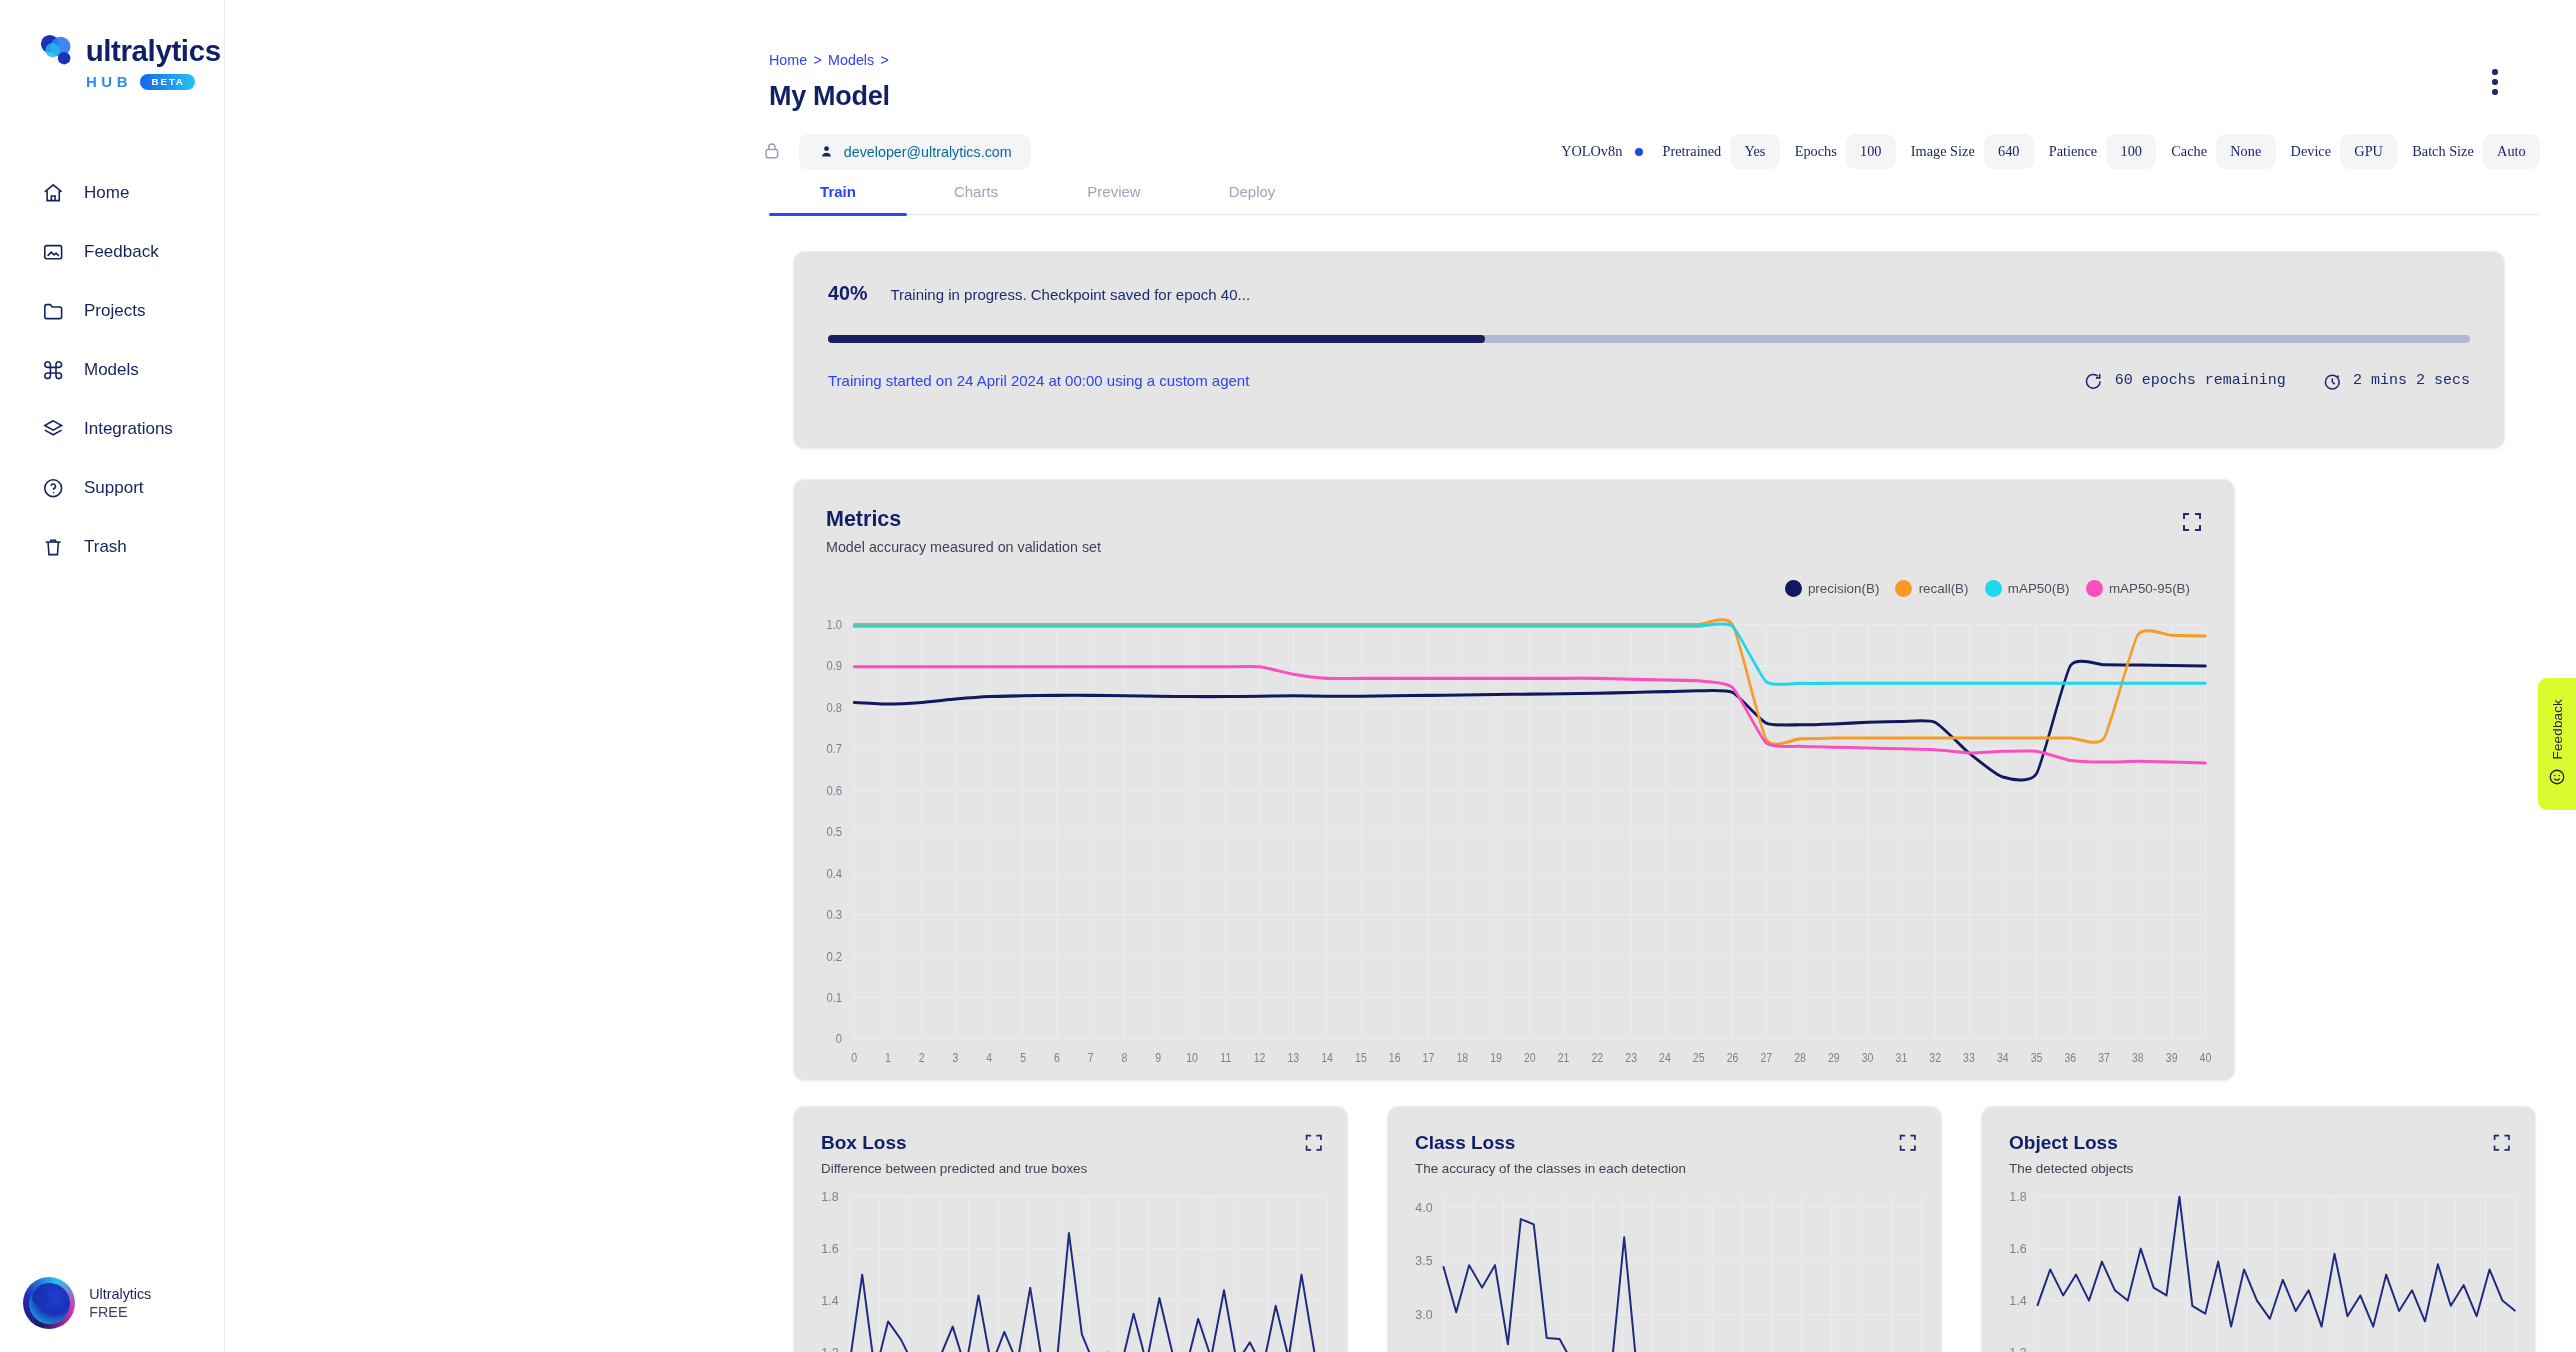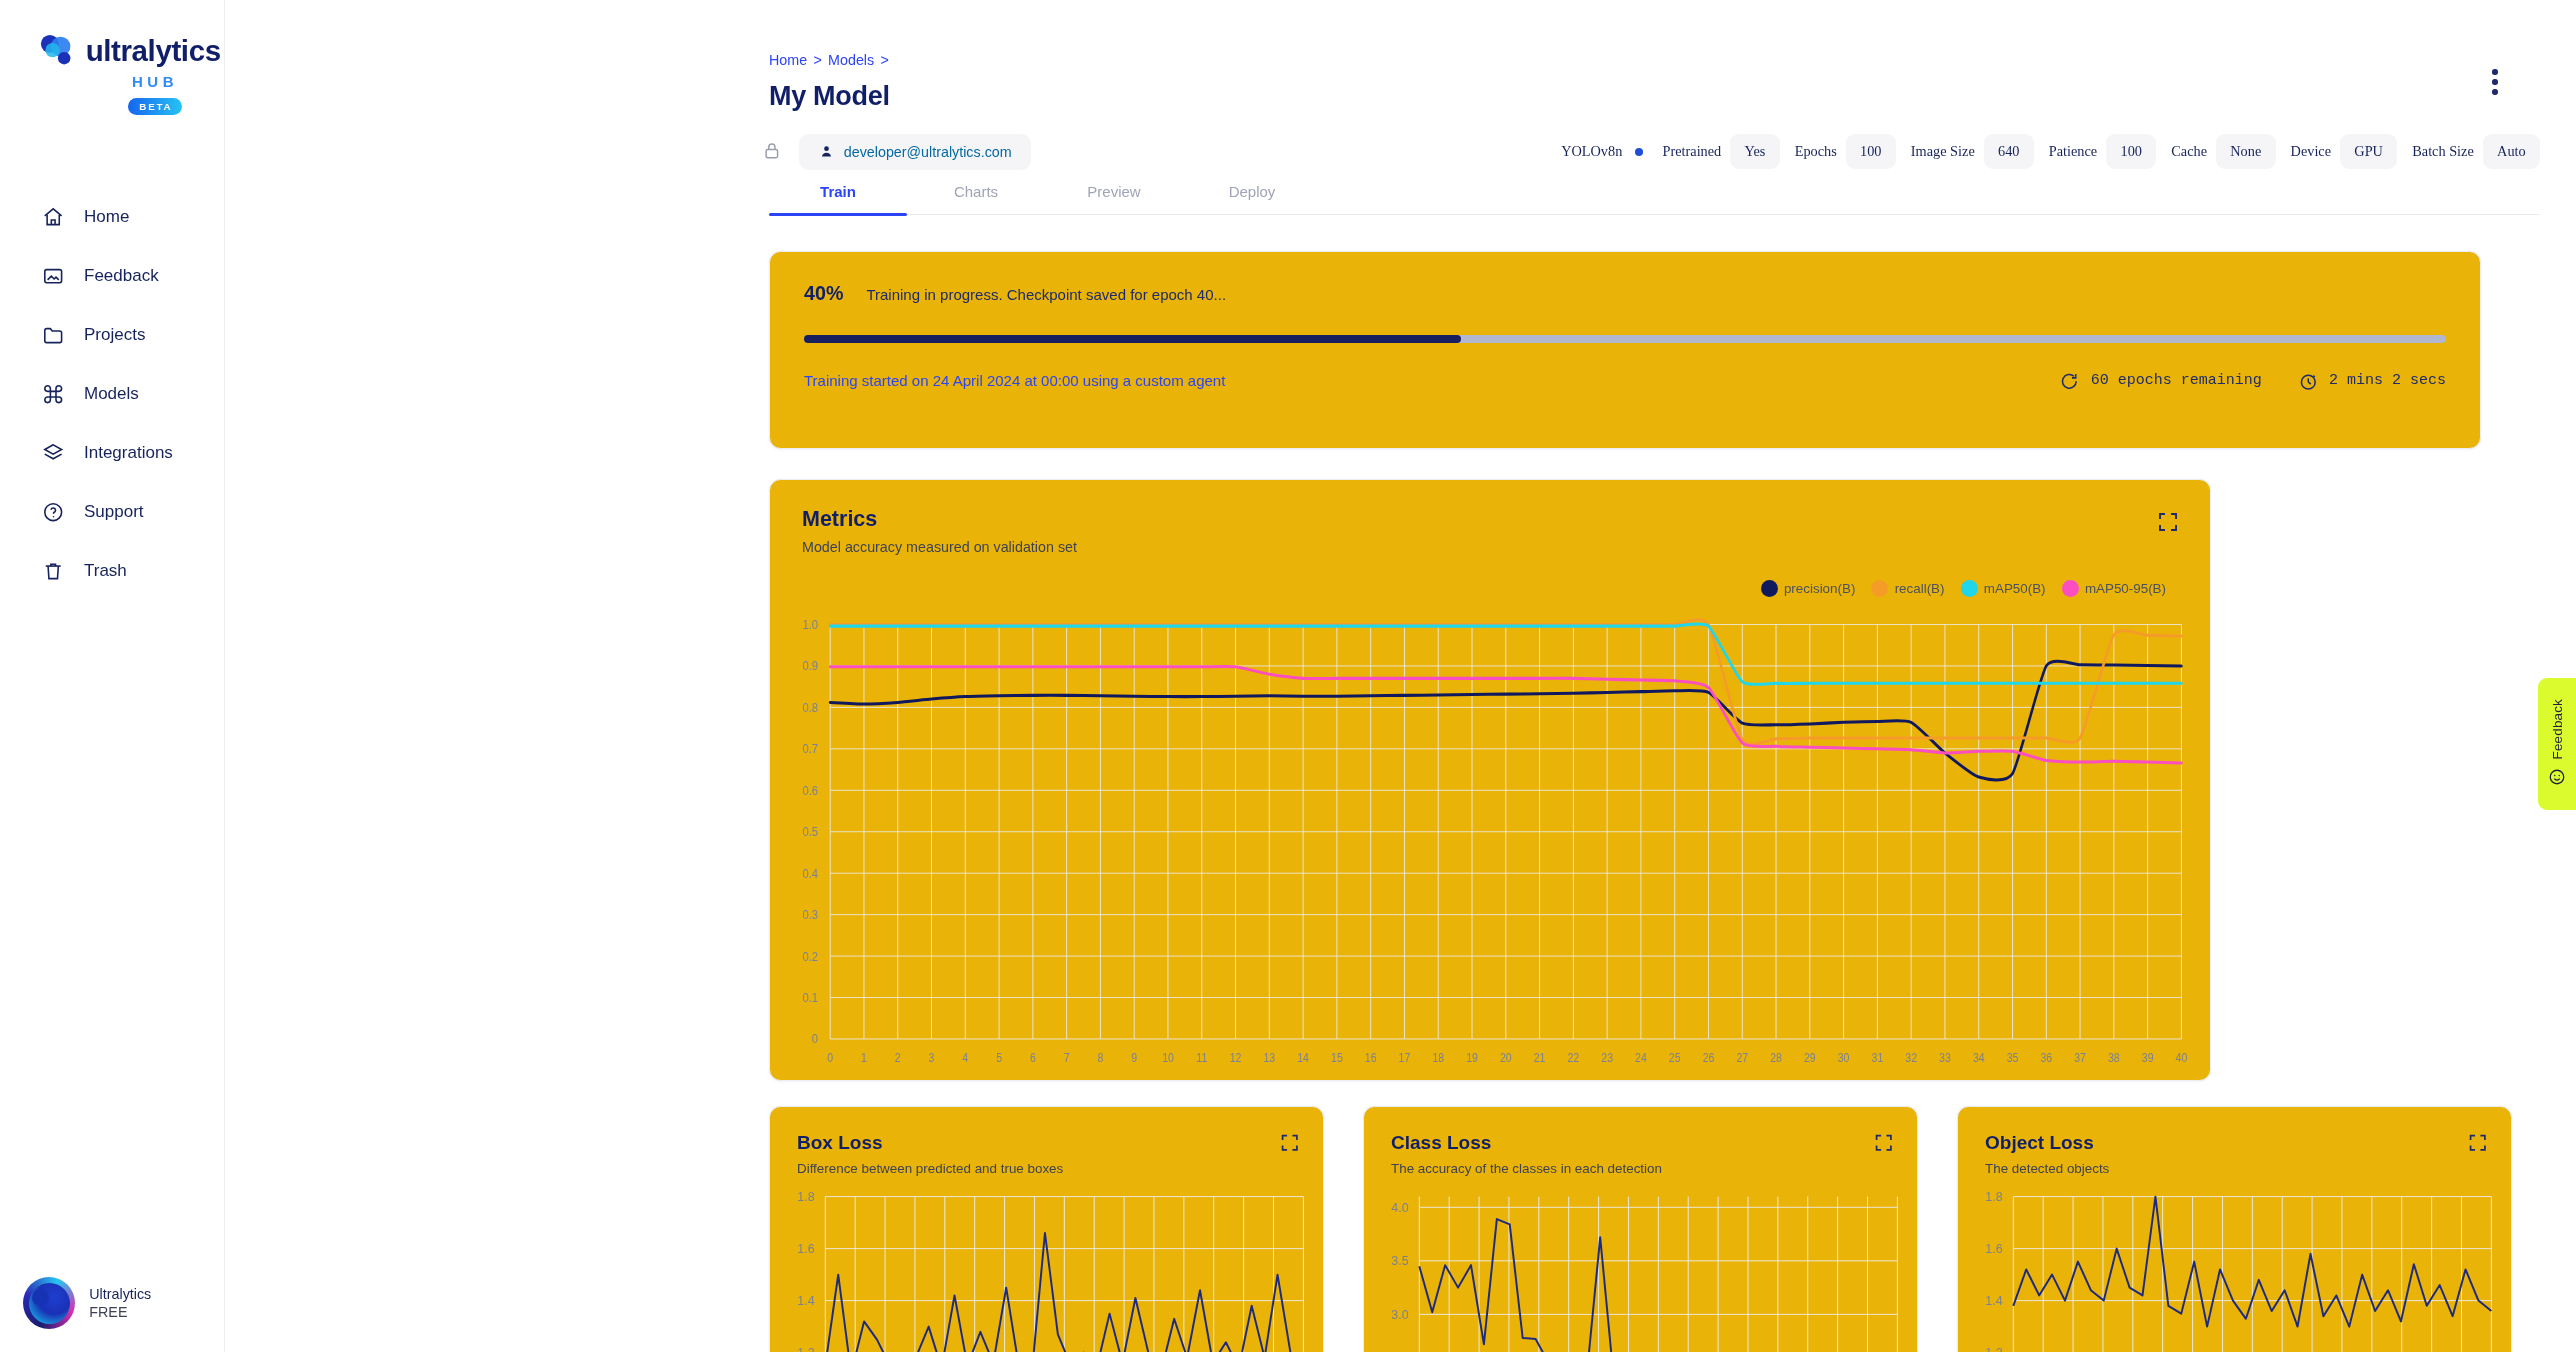--- a/index.html
+++ b/index.html
@@ -19,21 +19,21 @@
     flex: 0 0 225px;
     position: relative;
   }
   .logo-wrap { padding: 34px 0 0 39px; }
   .logo-row { display: flex; align-items: center; gap: 10.7px; }
   .logo-mark { width: 36px; height: 34px; position: relative; }
   .logo-word {
     font-size: 29.5px; font-weight: 700; color: #111f68;
     letter-spacing: -0.4px; line-height: 1;
   }
-  .logo-sub { display: flex; align-items: center; gap: 8px; margin: 5.4px 0 0 47px; flex-direction: column; }
+  .logo-sub { display: flex; align-items: center; gap: 8px; margin: 5.4px 0 0 47px; }
   .logo-hub {
     font-size: 15px; font-weight: 700; color: #2f8bf5; letter-spacing: 4.5px;
   }
   .logo-beta {
     background: linear-gradient(90deg,#1565f0,#27c3f3);
     color: #fff; font-size: 9.8px; font-weight: 700; letter-spacing: 1.8px;
     border-radius: 9px; padding: 2.7px 9.8px 2.7px 11.6px;
   }
 
   .nav { margin-top: 73px; }
@@ -118,23 +118,24 @@
     color: #9fa3b5; cursor: pointer; position: relative;
   }
   .tab.active { color: #2b44f5; font-weight: 700; }
   .tab.active::after {
     content: ""; position: absolute; left: 0; right: 0; bottom: -1.8px;
     height: 2.7px; background: #2b44f5; border-radius: 1.8px;
   }
 
   
   .card {
-    background: #eab308; border: 0.9px solid #edeef3; border-radius: 11.6px;
+    background: #e5e5e5; border: 0.9px solid #edeef3; border-radius: 11.6px;
     box-shadow: 0 0.9px 2.7px rgba(20,25,60,.05);
     position: absolute;
+    margin-left: 24px;
   }
   .progress-card { left: 544px; top: 251px; width: 1712px; height: 198px; padding: 30px 34px 0 34px; }
   .pc-head { display: flex; align-items: baseline; gap: 23px; }
   .pc-pct { font-size: 19.7px; font-weight: 700; color: #111f68; }
   .pc-msg { font-size: 15px; color: #1e2a6e; }
   .pbar { margin-top: 29.5px; height: 8px; border-radius: 4.5px; background: #b1b7cf; position: relative; }
   .pbar-fill { height: 8px; border-radius: 4.5px; background: #171f5e; }
   .pc-foot { display: flex; align-items: center; margin-top: 28px; }
   .pc-start { font-size: 15px; color: #2b44f5; }
   .pc-stats { margin-left: auto; display: flex; align-items: center; gap: 36px; }

